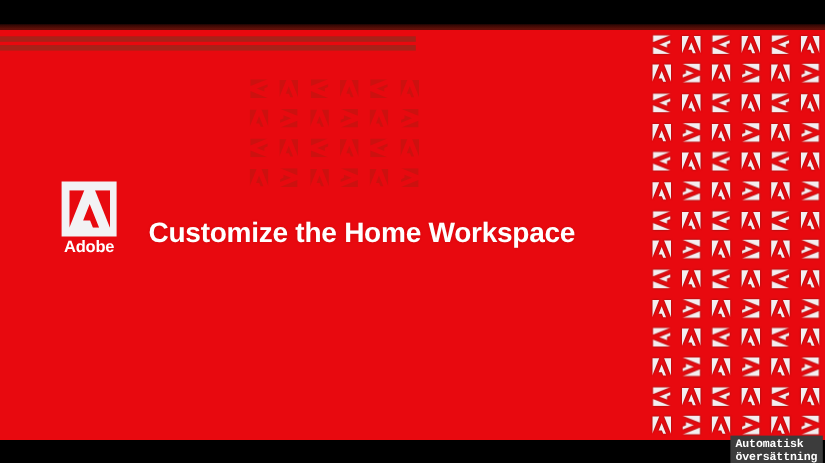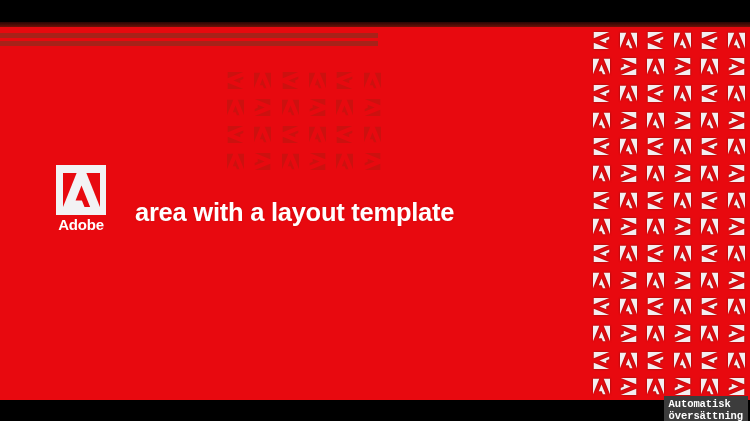--- a/index.html
+++ b/index.html
@@ -910,21 +910,21 @@
         <svg viewBox="0 0 100 92" aria-hidden="true">
           <path d="M63.2 0H100v92L63.2 0Z" fill="#e8090f"></path>
           <path d="M36.8 0H0v92L36.8 0Z" fill="#e8090f"></path>
           <path d="M50 33.9 73.4 92H58.1l-7-17.7H34L50 33.9Z" fill="#e8090f"></path>
         </svg>
       </div>
       <div class="logo-word">Adobe</div>
     </div>
 
     <div class="headline">
-      <span class="line">area with a layout template</span>
+      <span class="line">Customize the Home Workspace</span>
     </div>
 
   </div>
 
   <div class="bar-top"></div>
   <div class="bar-top-fade"></div>
   <div class="bar-bottom"></div>
 
   <div class="badge">
     <span class="bline">Automatisk</span>

